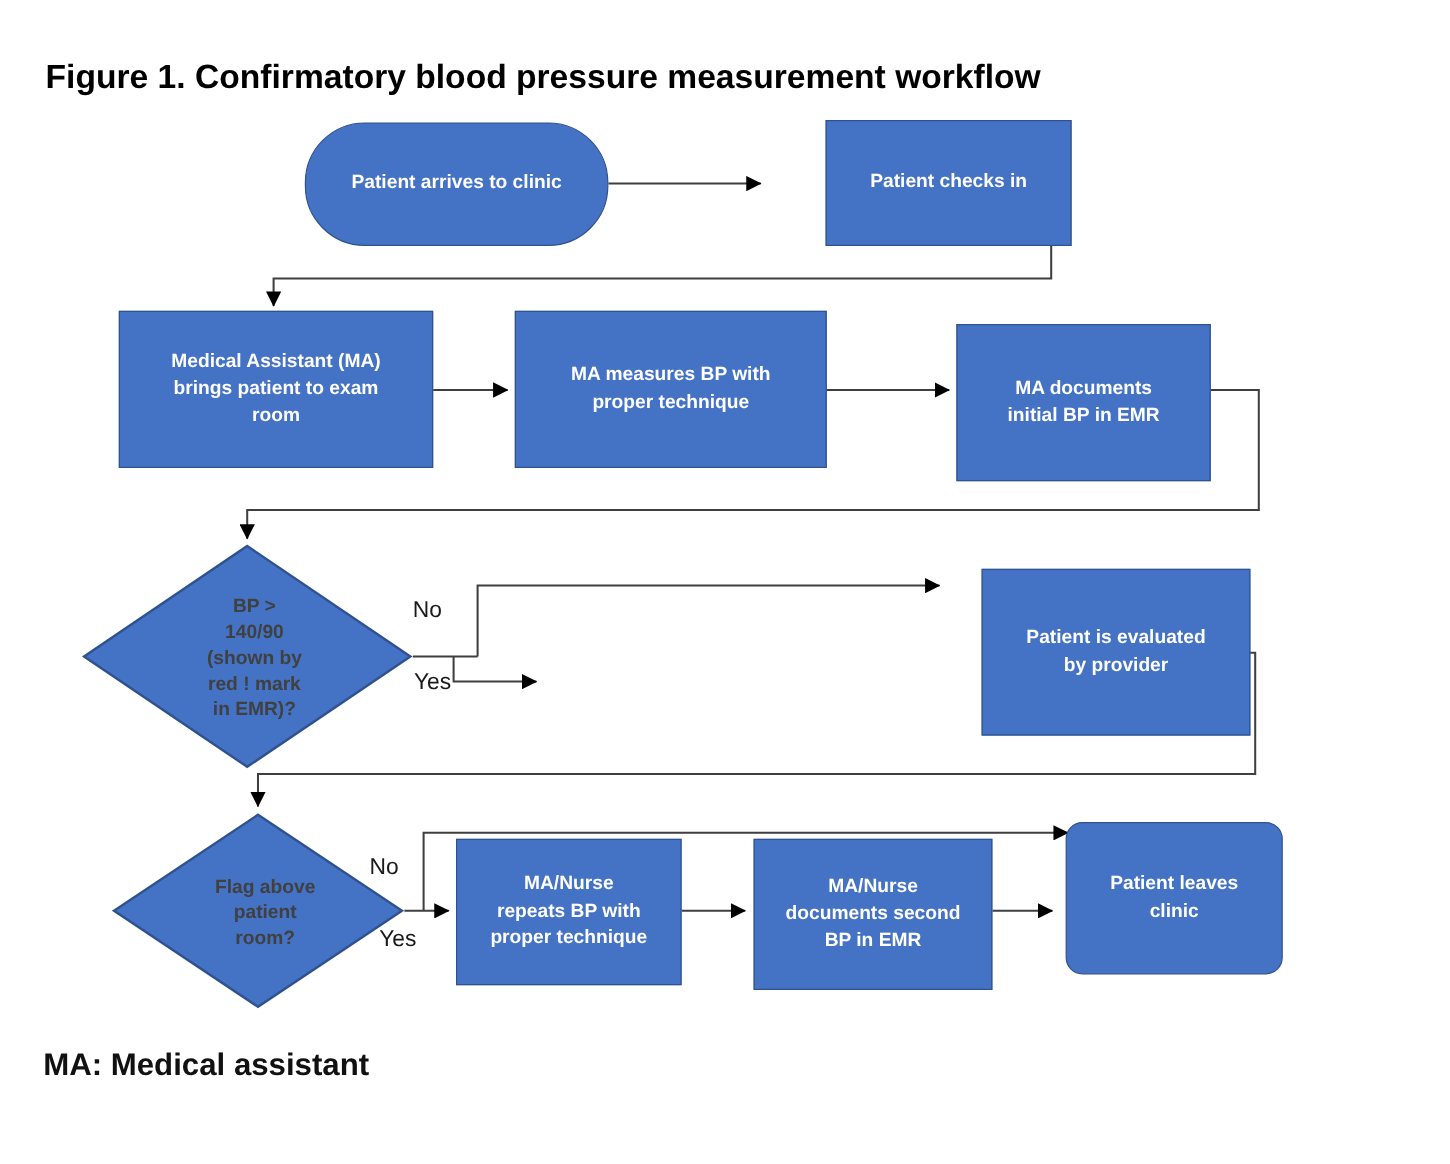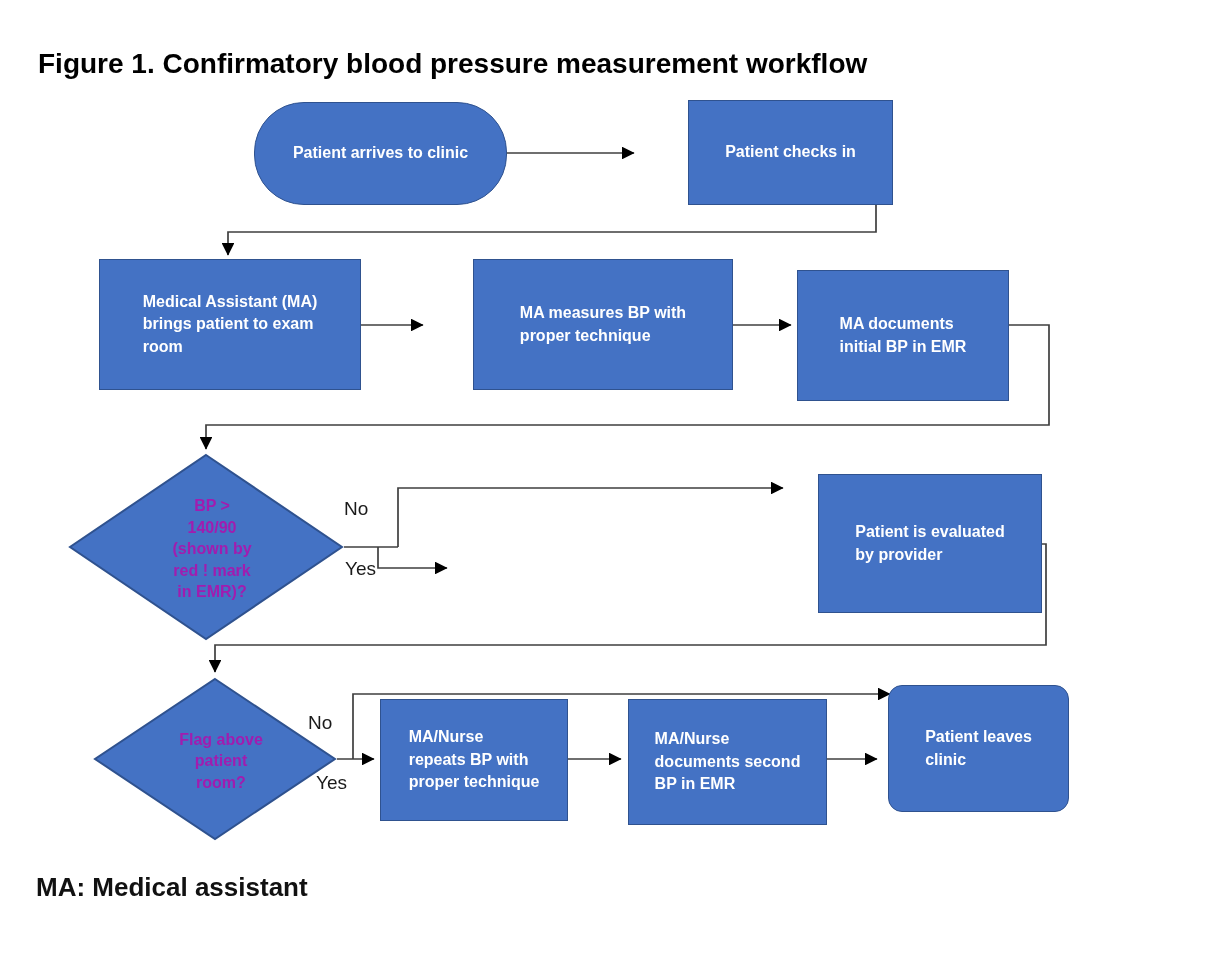--- a/index.html
+++ b/index.html
@@ -1,28 +1,28 @@
 <!DOCTYPE html>
 <html><head>
 <meta charset="utf-8">
 <style>
   html,body{margin:0;padding:0;background:#ffffff;}
   body{font-family:"Liberation Sans", sans-serif;}
   .canvas{position:relative;width:1208px;height:970px;background:#ffffff;overflow:hidden;}
   .fig-title{position:absolute;left:38px;top:48px;font-size:28px;font-weight:700;color:#000000;letter-spacing:0;}
   .footnote{position:absolute;left:36px;top:872px;font-size:26px;font-weight:700;color:#111111;}
-  .node{position:absolute;display:flex;align-items:center;justify-content:center;
+  .node{position:absolute;display:flex;align-items:center;justify-content:center;text-align:center;
         box-sizing:border-box;color:#ffffff;font-weight:700;font-size:16px;line-height:1.4;}
   .proc{background:#4472C4;border:1.6px solid #2F528F;}
   .term{background:#4472C4;border:1.6px solid #2F528F;}
   .node-text{white-space:pre-line;padding:2px 6px;}
   .diamond{position:absolute;}
   .diamond svg{position:absolute;left:0;top:0;}
   .diamond .node-text{position:absolute;left:0;top:0;width:100%;height:100%;display:flex;
-        align-items:center;justify-content:center;color:#a21caf;font-weight:700;font-size:16px;line-height:1.35;text-align:center;}
+        align-items:center;justify-content:center;color:#404040;font-weight:700;font-size:16px;line-height:1.35;text-align:center;}
   .branch-label{position:absolute;font-size:19px;font-weight:400;color:#1a1a1a;}
   .connector-layer{position:absolute;left:0;top:0;width:1208px;height:970px;}
   .connector-layer polyline{fill:none;stroke:#3f3f3f;stroke-width:1.7px;}
 </style>
 </head>
 <body>
 
 <div class="canvas">
 
   <svg class="connector-layer" width="1208" height="970" viewBox="0 0 1208 970" xmlns="http://www.w3.org/2000/svg">
@@ -54,21 +54,21 @@
   </div>
   <div class="node proc" style="left:640px;top:100px;width:205px;height:105px;margin-left:48px;">
     <span class="node-text">Patient checks in</span>
   </div>
 
   <div class="node proc" style="left:99px;top:259px;width:262px;height:131px;">
     <span class="node-text">Medical Assistant (MA)
 brings patient to exam
 room</span>
   </div>
-  <div class="node proc" style="left:429px;top:259px;width:260px;height:131px;margin-left:44px;">
+  <div class="node proc" style="left:429px;top:259px;width:260px;height:131px;">
     <span class="node-text">MA measures BP with
 proper technique</span>
   </div>
   <div class="node proc" style="left:797px;top:259px;width:212px;height:131px;margin-top:11px;">
     <span class="node-text">MA documents
 initial BP in EMR</span>
   </div>
 
   <div class="diamond" style="left:68px;top:453px;width:276px;height:188px;">
     <svg width="276" height="188" viewBox="0 0 276 188">

